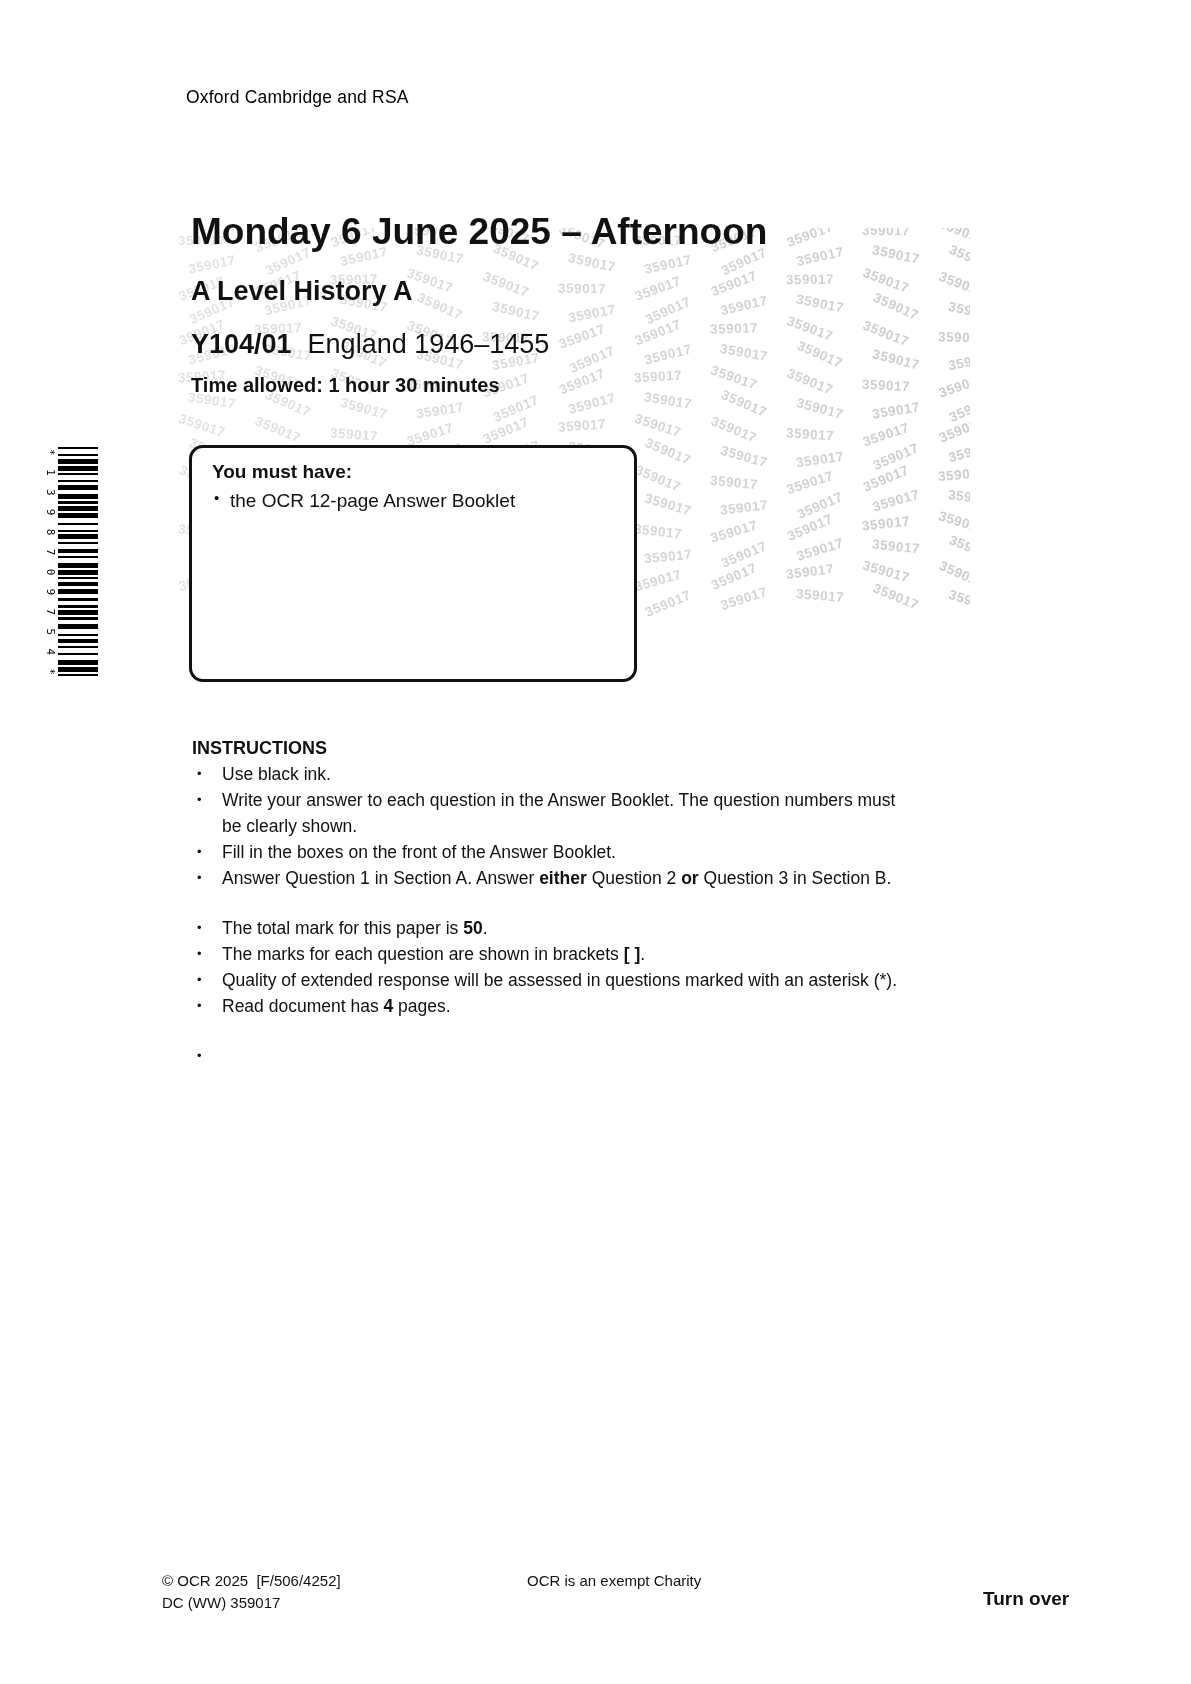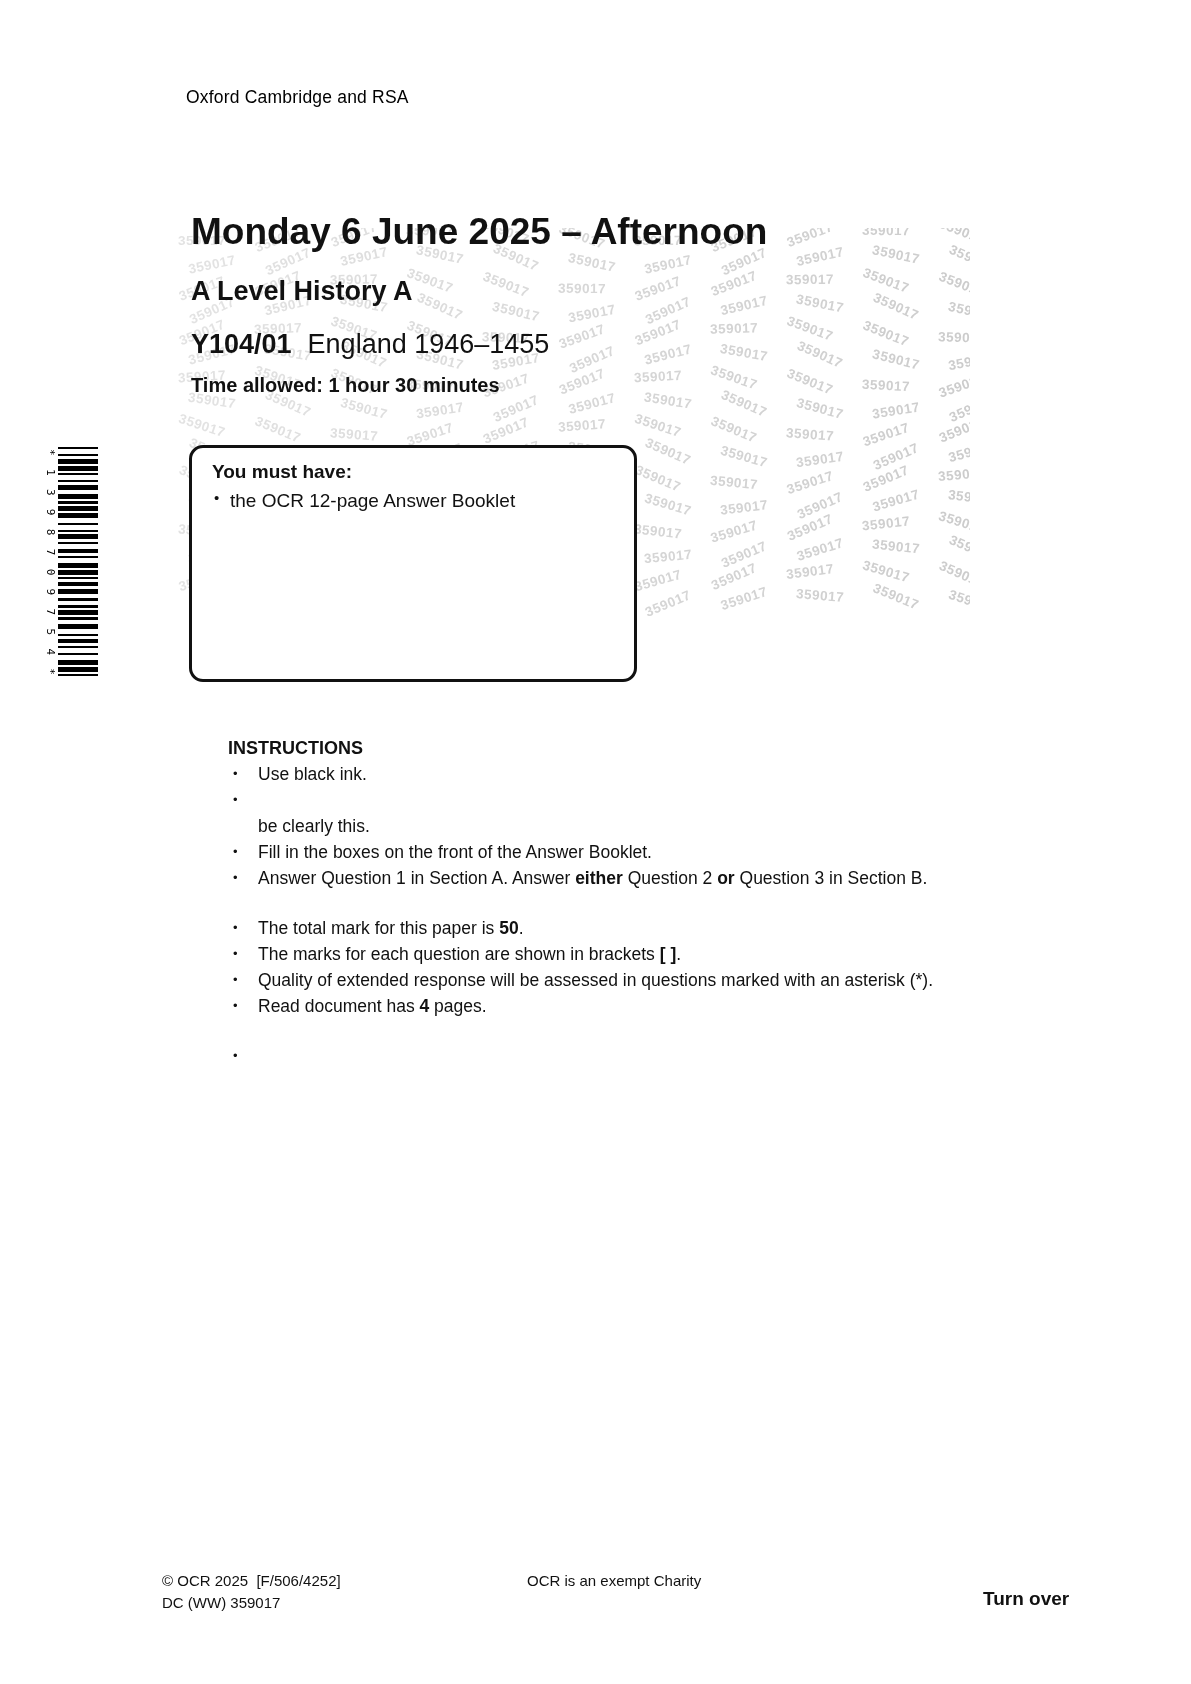--- a/index.html
+++ b/index.html
@@ -34,21 +34,21 @@
   .must-item .dot{position:absolute;left:2px;top:-1px;font-size:15px;}
   
   .barcode-wrap{position:absolute;left:42px;top:447px;width:56px;height:230px;z-index:2;}
   .barcode-inner{width:230px;height:56px;transform-origin:top left;transform:rotate(90deg) translateY(-56px);display:flex;flex-direction:column;}
   .bc-bars{height:40px;display:flex;}
   .bc-bar{background:#000;height:100%;}
   .bc-space{background:#fff;height:100%;}
   .bc-text{height:16px;display:flex;justify-content:space-between;font-family:"DejaVu Sans Mono",monospace;font-size:11px;color:#000;padding:0 2px;line-height:16px;}
   
   .content{position:absolute;left:192px;top:735px;width:872px;z-index:3;}
-  .section{margin-bottom:24px;margin-left:36px;}
+  .section{margin-bottom:24px;}
   .sec-heading{font-size:18px;font-weight:bold;line-height:26px;}
   .section ul{margin:0;padding:0;}
   .section li{list-style:none;position:relative;padding-left:30px;font-size:17.5px;line-height:26px;}
   .section li .dot{position:absolute;left:5px;top:0;font-size:13px;}
   
   .foot-copy{position:absolute;left:162px;top:1572px;font-size:15px;white-space:pre;z-index:3;}
   .foot-dc{position:absolute;left:162px;top:1594px;font-size:15px;z-index:3;}
   .foot-charity{position:absolute;left:527px;top:1572px;font-size:15px;z-index:3;}
   .foot-turnover{position:absolute;left:983px;top:1588px;font-size:19px;font-weight:bold;z-index:3;}
 </style>
@@ -340,21 +340,21 @@
     <div id="must-have-list">
         <div class="must-item"><span class="dot">•</span><span>the OCR 12-page Answer Booklet</span></div>
       </div>
   </div>
 
   <div class="content">
       <div class="section">
         <div class="sec-heading">INSTRUCTIONS</div>
         <ul>
           <li><span class="dot">•</span><span>Use black ink.</span></li>
-          <li><span class="dot">•</span><br><span>be clearly this.</span></li>
+          <li><span class="dot">•</span><span>Write your answer to each question in the Answer Booklet. The question numbers must</span><br><span>be clearly shown.</span></li>
           <li><span class="dot">•</span><span>Fill in the boxes on the front of the Answer Booklet.</span></li>
           <li><span class="dot">•</span><span>Answer Question 1 in Section A. Answer </span><b>either</b><span> Question 2 </span><b>or</b><span> Question 3 in Section B.</span></li>
         </ul>
       </div>
       <div class="section">
         <ul>
           <li><span class="dot">•</span><span>The total mark for this paper is </span><b>50</b><span>.</span></li>
           <li><span class="dot">•</span><span>The marks for each question are shown in brackets </span><b>[  ]</b><span>.</span></li>
           <li><span class="dot">•</span><span>Quality of extended response will be assessed in questions marked with an asterisk (*).</span></li>
           <li><span class="dot">•</span><span>Read document has </span><b>4</b><span> pages.</span></li>

